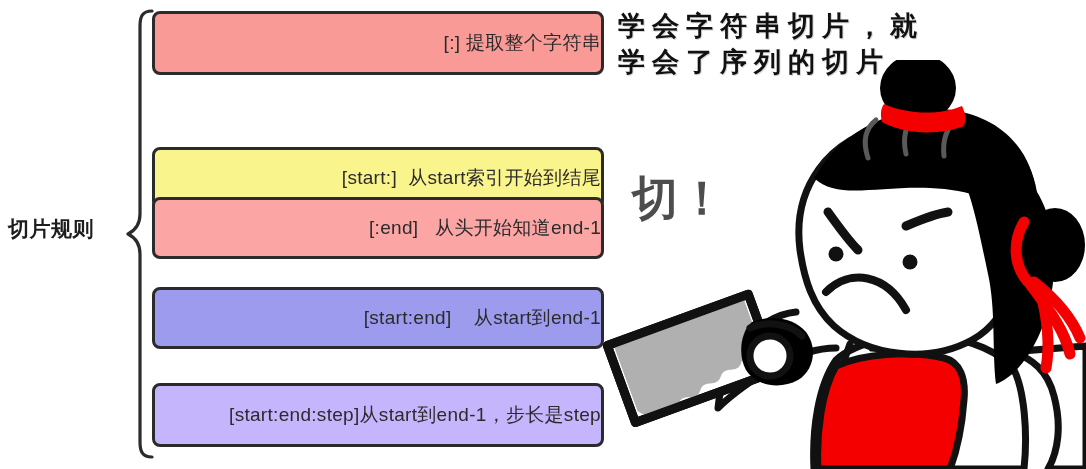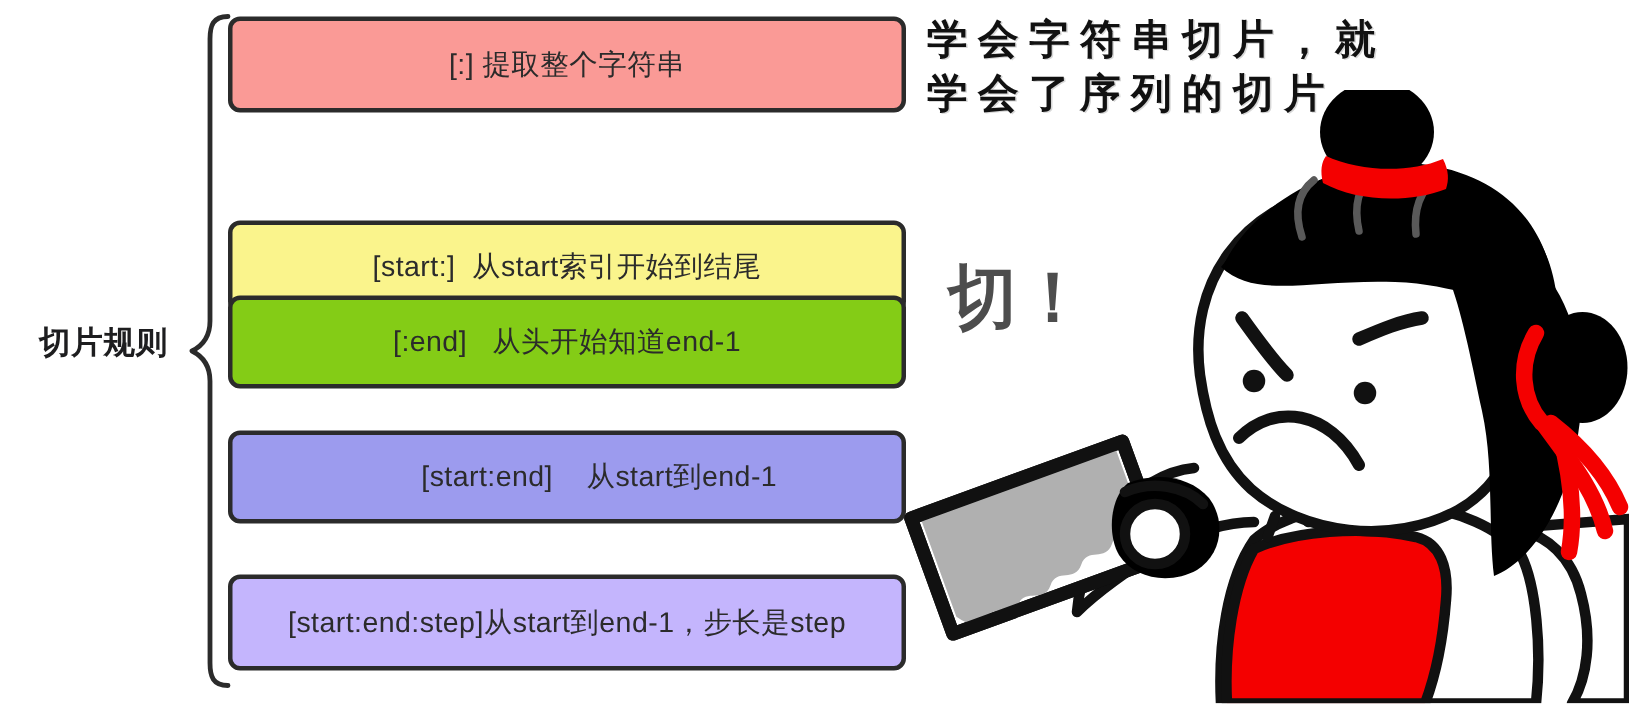--- a/index.html
+++ b/index.html
@@ -24,38 +24,37 @@
     left: 118px;
     top: 8px;
     width: 36px;
     height: 452px;
   }
   .group-label {
     position: absolute;
     left: 8px;
     top: 218px;
     width: 104px;
-    text-align: right;
     font-size: 21px;
     font-weight: bold;
     color: #1d1d1f;
     letter-spacing: 0.5px;
     line-height: 1;
   }
 
   .rule-box {
     position: absolute;
     left: 152px;
     width: 452px;
     border: 3px solid #0f172a;
     border-radius: 8px;
     box-sizing: border-box;
     display: flex;
     align-items: center;
-    justify-content: center;
+    justify-content: flex-end;
     color: #2b2b2b;
     font-size: 19px;
     letter-spacing: 0.3px;
     white-space: pre;
   }
   .rule-box .txt { display: inline-block; }
 
   
   .headline {
     position: absolute;
@@ -106,21 +105,21 @@
   </div>
 
   <div class="rule-box" style="top: 11px; height: 64px; background: rgb(250, 154, 150); border-color: rgb(43, 43, 43);">
     <span class="txt">[:] 提取整个字符串</span>
   </div>
 
   <div class="rule-box" style="top: 108px; height: 62px; background: rgb(250, 244, 140); border-color: rgb(43, 43, 43); margin-top: 39px;">
     <span class="txt">[start:]  从start索引开始到结尾</span>
   </div>
 
-  <div class="rule-box" style="top: 197px; height: 62px; background: #84cc16; border-color: rgb(43, 43, 43);">
+  <div class="rule-box" style="top: 197px; height: 62px; background: #fca5a5; border-color: rgb(43, 43, 43);">
     <span class="txt">[:end]   从头开始知道end-1</span>
   </div>
 
   <div class="rule-box" style="top: 287px; height: 62px; background: rgb(156, 155, 238); border-color: rgb(43, 43, 43); padding-left: 43px;">
     <span class="txt">[start:end]    从start到end-1</span>
   </div>
 
   <div class="rule-box" style="top: 383px; height: 64px; background: #c4b5fd; border-color: rgb(43, 43, 43);">
     <span class="txt">[start:end:step]从start到end-1，步长是step</span>
   </div>

